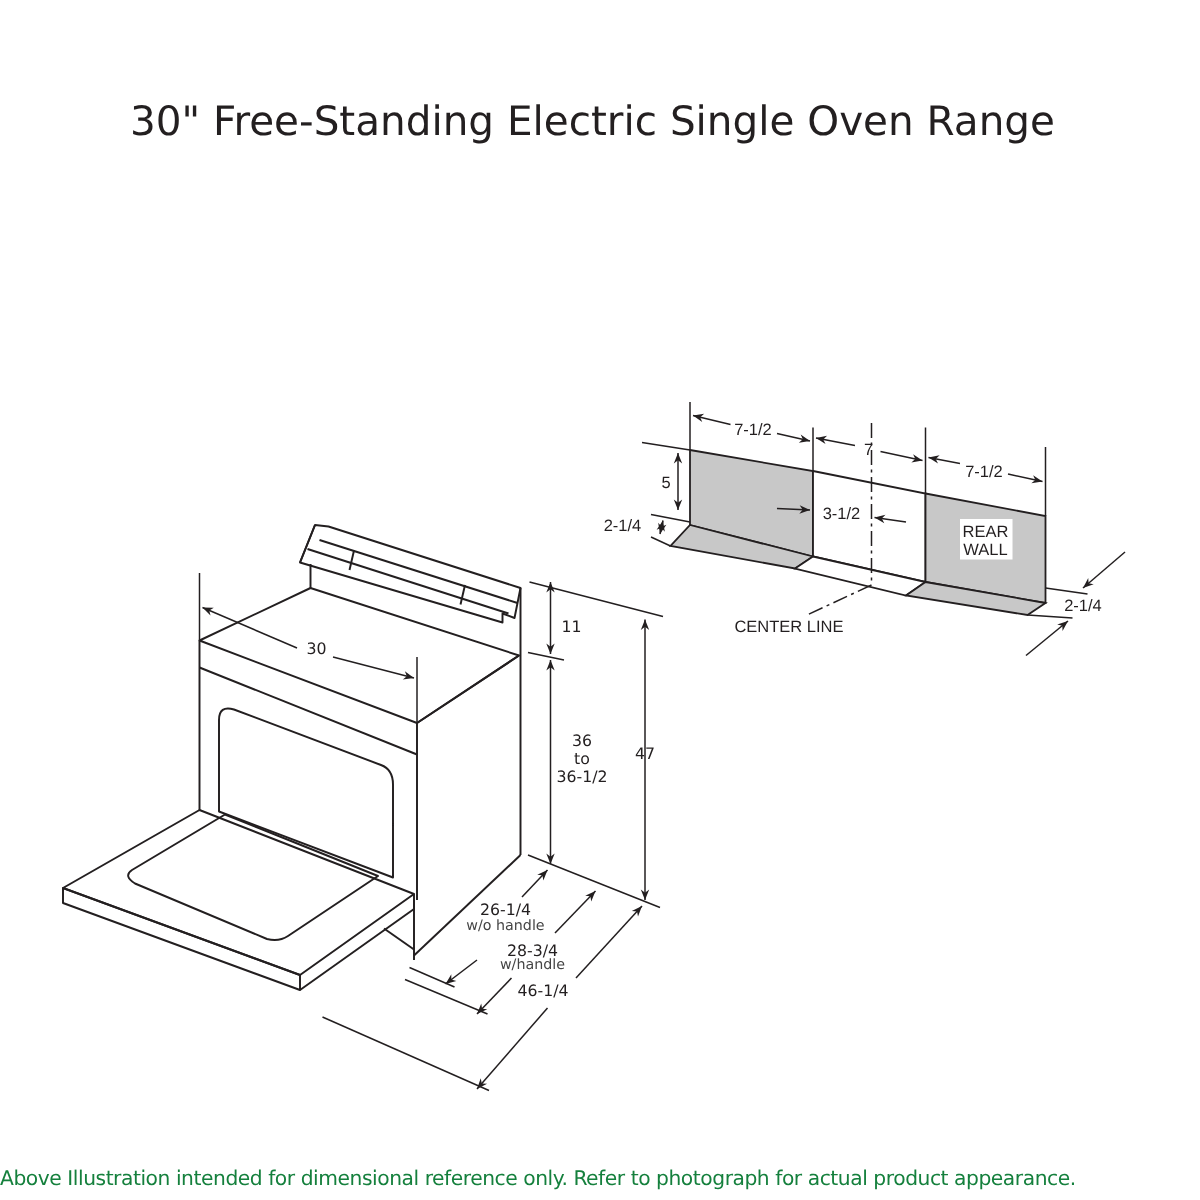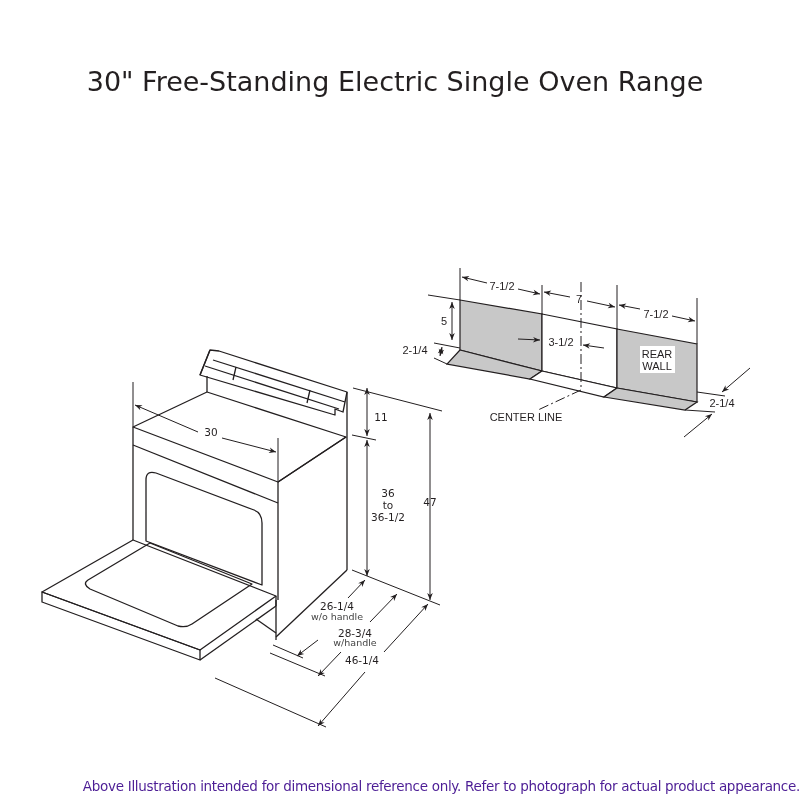--- a/index.html
+++ b/index.html
@@ -1,18 +1,18 @@
 <!DOCTYPE html>
 <html><head>
   <meta charset="utf-8">
   <style>
     html, body { margin: 0; padding: 0; background: #ffffff; }
     body { width: 800px; height: 800px; position: relative; overflow: hidden; font-family: "DejaVu Sans", sans-serif; color: #231f20; }
     .title { position: absolute; left: 0; top: 66px; width: 790px; text-align: center; font-size: 27px; font-weight: normal; letter-spacing: 0px; color: #231f20; font-family: "DejaVu Sans", sans-serif; }
-    .footer { position: absolute; left: 0; top: 778px; width: 800px; text-align: right; font-size: 13.5px; color: #4c1d95; font-family: "DejaVu Sans", sans-serif; letter-spacing: -0.3px; }
+    .footer { position: absolute; left: 0; top: 778px; width: 800px; text-align: left; font-size: 13.5px; color: #15803d; font-family: "DejaVu Sans", sans-serif; letter-spacing: -0.3px; }
     svg { position: absolute; left: 0; top: 0; }
     .ln { stroke: #231f20; stroke-width: 1.3; fill: none; stroke-linejoin: round; }
     .thin { stroke: #231f20; stroke-width: 1; fill: none; }
     .dim { stroke: #231f20; stroke-width: 1; fill: none; }
     .dash { stroke: #231f20; stroke-width: 1; fill: none; stroke-dasharray: 10 3 2 3; }
     .gray { fill: #c8c8c8; stroke: #231f20; stroke-width: 1.2; }
     .white { fill: #ffffff; stroke: #231f20; stroke-width: 1.2; }
     .lbl { font-family: "DejaVu Sans", sans-serif; font-size: 10.5px; fill: #231f20; }
     .lbl-a { font-family: "Liberation Sans", sans-serif; font-size: 11px; fill: #231f20; }
     .lbl-s { font-family: "DejaVu Sans", sans-serif; font-size: 9.5px; fill: #444; }

